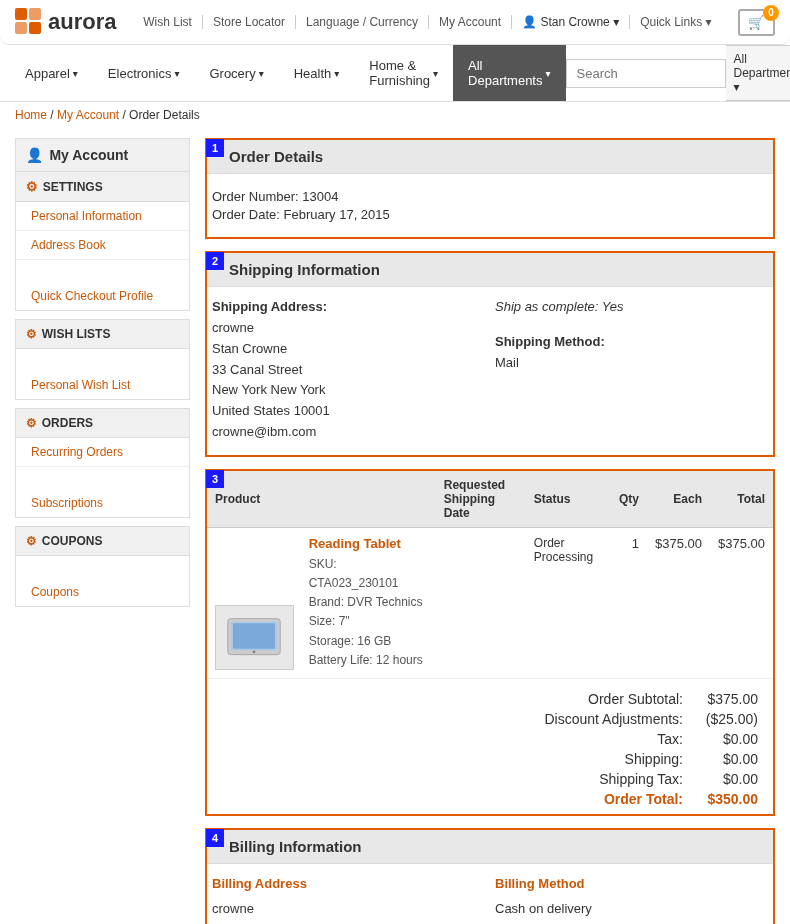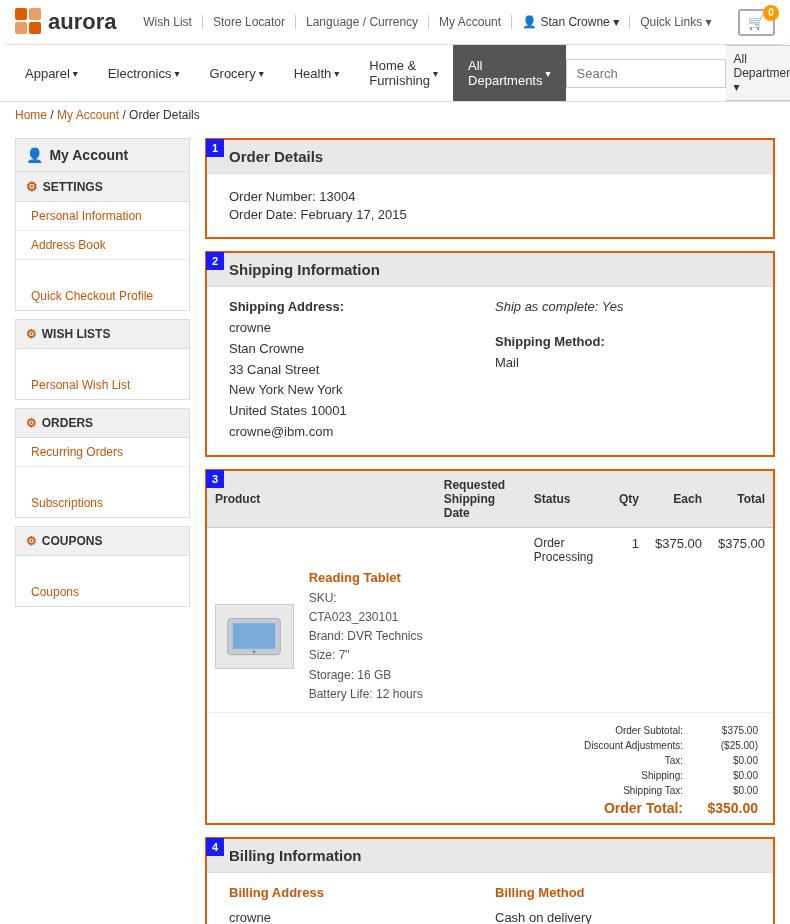--- a/index.html
+++ b/index.html
@@ -41,21 +41,21 @@
     .sidebar-link { display: block; padding: 7px 15px; color: #c8590a; text-decoration: none; font-size: 12px; border-bottom: 1px solid #eee; }
     .sidebar-last { border-bottom: none; margin-top: 22px; }
 
     
     .content-area { flex: 1; }
 
     
     .order-section { border: 2px solid #e05c00; margin-bottom: 12px; position: relative; }
     .section-badge { position: absolute; top: -1px; left: -1px; background: #1a1aff; color: #fff; width: 18px; height: 18px; font-size: 11px; font-weight: bold; display: flex; align-items: center; justify-content: center; z-index: 2; }
     .section-header { background: #e8e8e8; padding: 8px 12px 8px 22px; font-size: 15px; font-weight: bold; color: #333; border-bottom: 1px solid #ddd; }
-    .section-body { padding: 12px 22px; background: #fff; }
+    .section-body { padding: 12px 5px; background: #fff; }
 
     
     .order-info p { margin: 3px 0; font-size: 13px; }
 
     
     .shipping-grid { display: grid; grid-template-columns: 1fr 1fr; gap: 10px; }
     .shipping-label { font-weight: bold; font-size: 13px; margin-bottom: 4px; }
     .shipping-value { font-size: 13px; color: #333; line-height: 1.6; }
 
     
@@ -66,21 +66,21 @@
     .product-table td.right { text-align: right; }
     .product-img { width: 80px; height: 65px; background: #e8e8e8; border: 1px solid #ccc; display: flex; align-items: center; justify-content: center; }
     .product-img svg { width: 60px; height: 50px; }
     .product-details { padding-left: 5px; }
     .product-name { font-weight: bold; color: #c8590a; font-size: 13px; margin-bottom: 4px; }
     .product-attr { font-size: 12px; color: #555; line-height: 1.6; }
     .status-text { font-size: 12px; }
 
     
     .order-totals { text-align: right; padding: 10px 15px 5px; }
-    .totals-row { display: flex; justify-content: flex-end; gap: 15px; font-size: 10px; padding: 2px 0; }
+    .totals-row { display: flex; justify-content: flex-end; gap: 15px; font-size: 14px; padding: 2px 0; }
     .totals-label { min-width: 160px; text-align: right; }
     .totals-value { min-width: 60px; text-align: right; }
     .totals-total { font-weight: bold; color: #c8590a; font-size: 14px; }
 
     
     .billing-grid { display: grid; grid-template-columns: 1fr 1fr; gap: 10px; }
     .billing-label { font-weight: bold; font-size: 13px; margin-bottom: 6px; color: #c8590a; }
     .billing-value { font-size: 13px; color: #333; line-height: 1.8; }
   </style>
 </head>
@@ -259,21 +259,21 @@
               <th style="width:18%;">Requested<br>Shipping Date</th>
               <th style="width:15%;">Status</th>
               <th class="right" style="width:8%;">Qty</th>
               <th class="right" style="width:10%;">Each</th>
               <th class="right" style="width:10%;">Total</th>
             </tr>
           </thead>
           <tbody>
             <tr>
               <td>
-                <div style="display:flex;gap:10px;align-items:center;margin-top:34px;">
+                <div style="display:flex;gap:10px;align-items:flex-end;">
                   <div class="product-img">
                     <svg viewBox="0 0 80 55">
                       <rect x="5" y="3" width="70" height="48" rx="4" fill="#ccc" stroke="#999"></rect>
                       <rect x="9" y="7" width="62" height="38" rx="2" fill="#b0c8e8"></rect>
                       <rect x="12" y="9" width="56" height="34" rx="1" fill="#7aaad8"></rect>
                       <circle cx="40" cy="47" r="2" fill="#888"></circle>
                     </svg>
                   </div>
                   <div class="product-details">
                     <div class="product-name">Reading Tablet</div>

